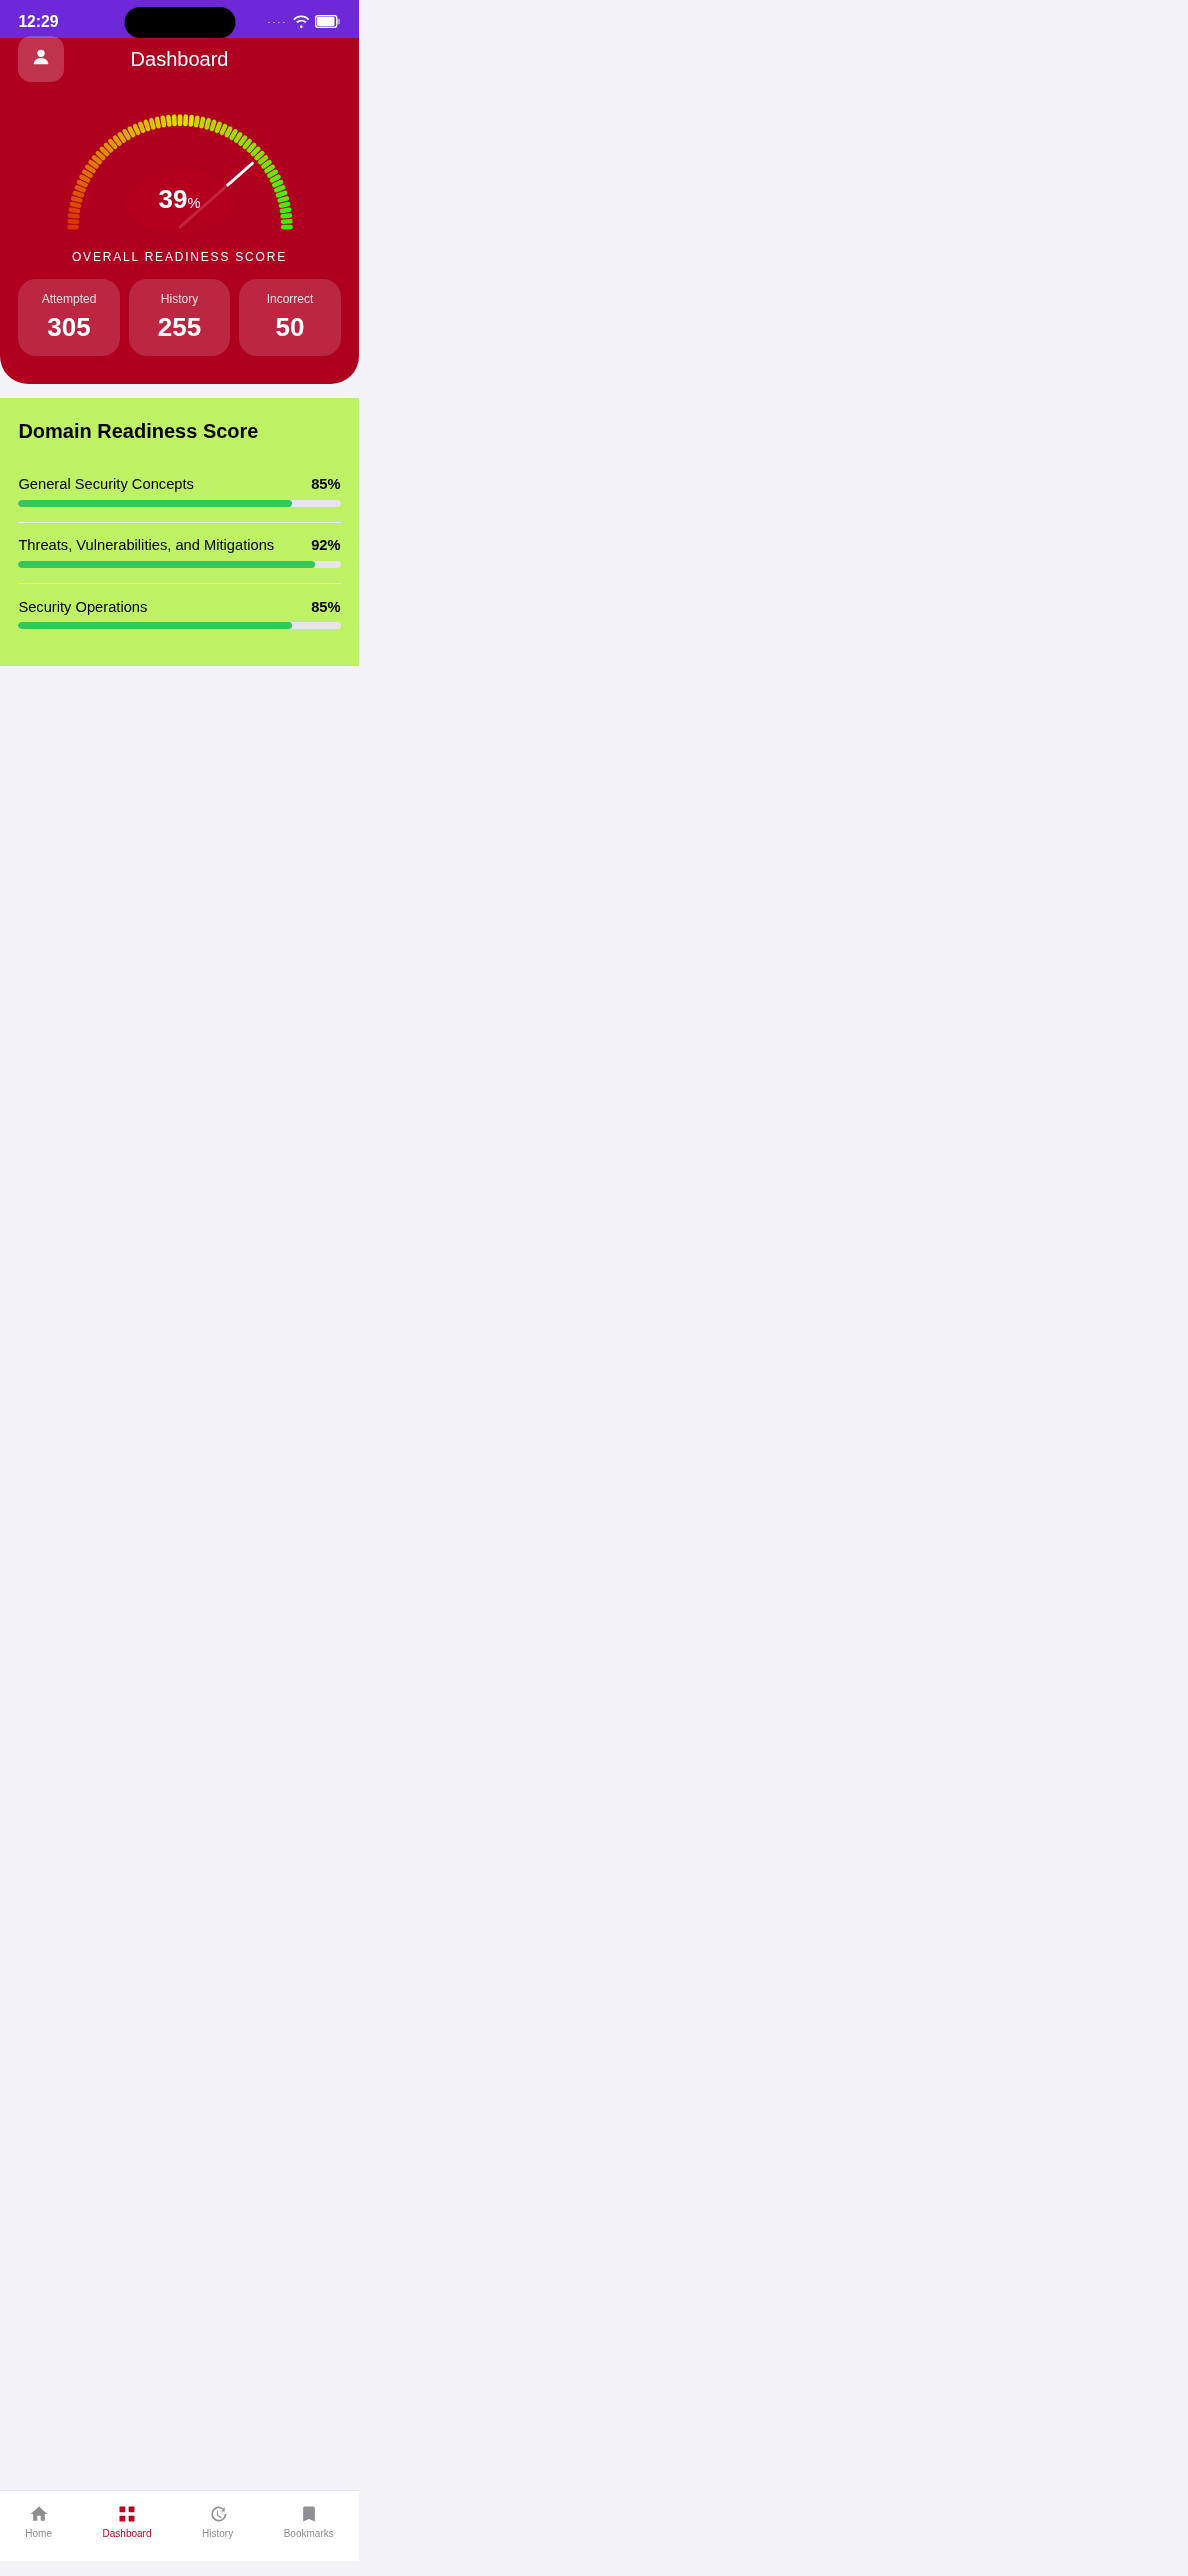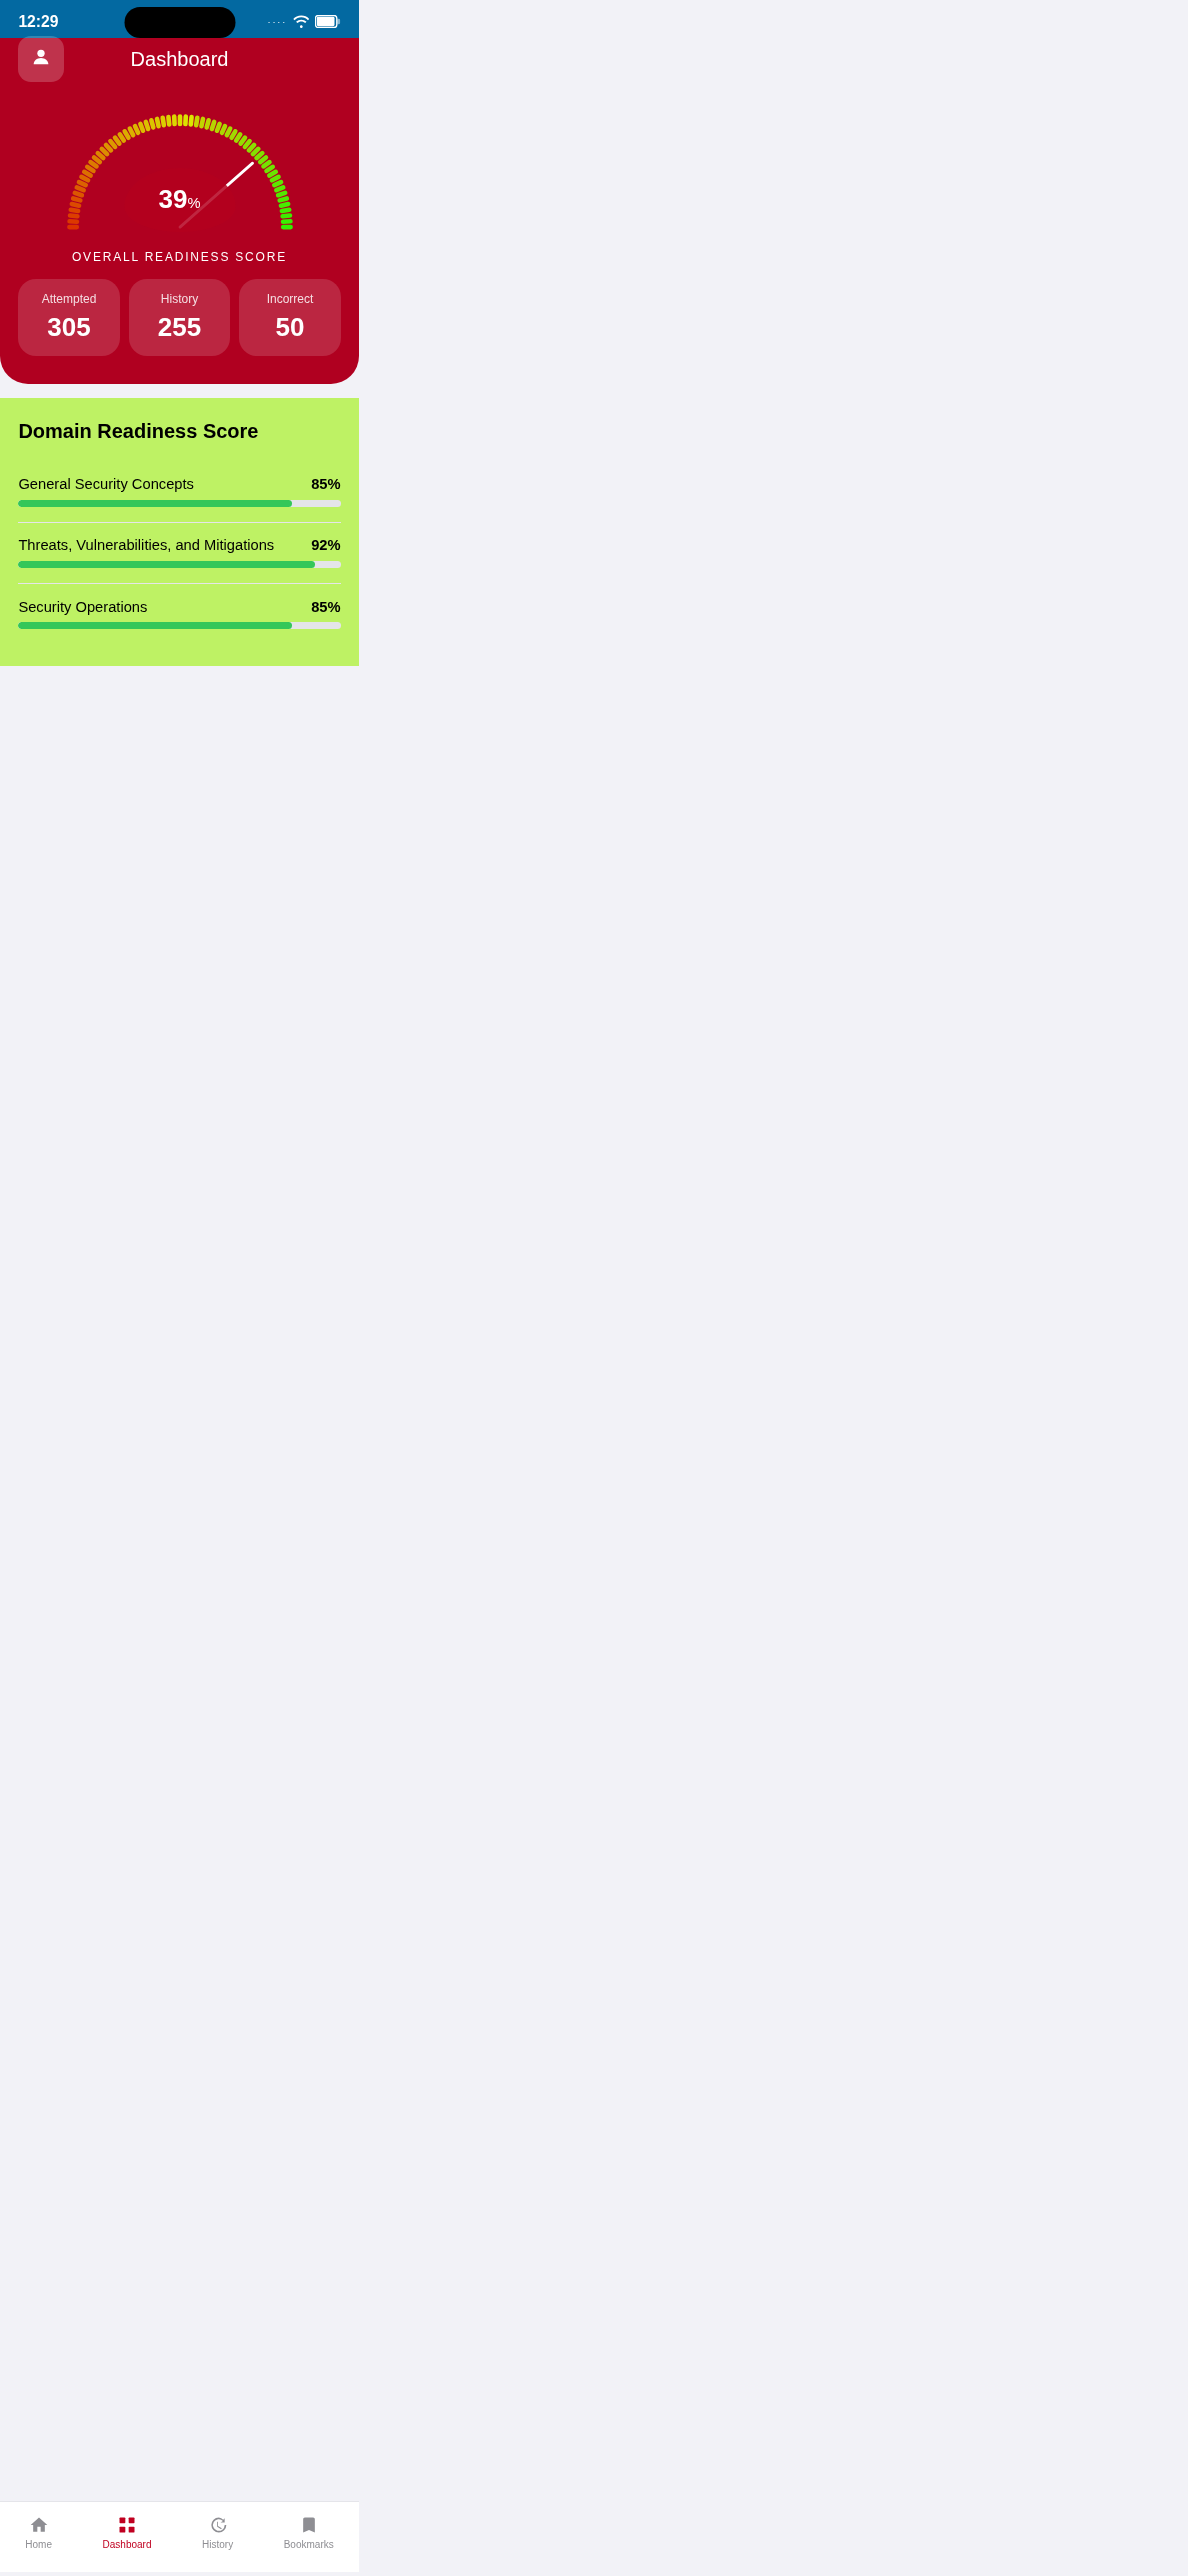--- a/index.html
+++ b/index.html
@@ -8,21 +8,21 @@
     body {
       width: 359px;
       min-height: 778px;
       font-family: -apple-system, BlinkMacSystemFont, 'Helvetica Neue', sans-serif;
       background: #f2f2f7;
       overflow-x: hidden;
     }
 
     
     .status-bar {
-      background: #0369a1;
+      background: #6d28d9;
       display: flex;
       justify-content: space-between;
       align-items: center;
       padding: 13px 18.4px 7.4px;
       color: white;
     }
     .status-time {
       font-size: 15.7px;
       font-weight: 600;
     }
@@ -205,21 +205,21 @@
 
     
     .bottom-nav {
       background: white;
       border-top: 0.9px solid #e5e5ea;
       display: flex;
       justify-content: space-around;
       align-items: center;
       padding: 9.2px 0 18.4px;
       position: fixed;
-      bottom: 4px;
+      bottom: 15px;
       width: 359px;
     }
     .nav-item {
       display: flex;
       flex-direction: column;
       align-items: center;
       gap: 3.7px;
       cursor: pointer;
       padding: 3.7px 14.7px;
     }

